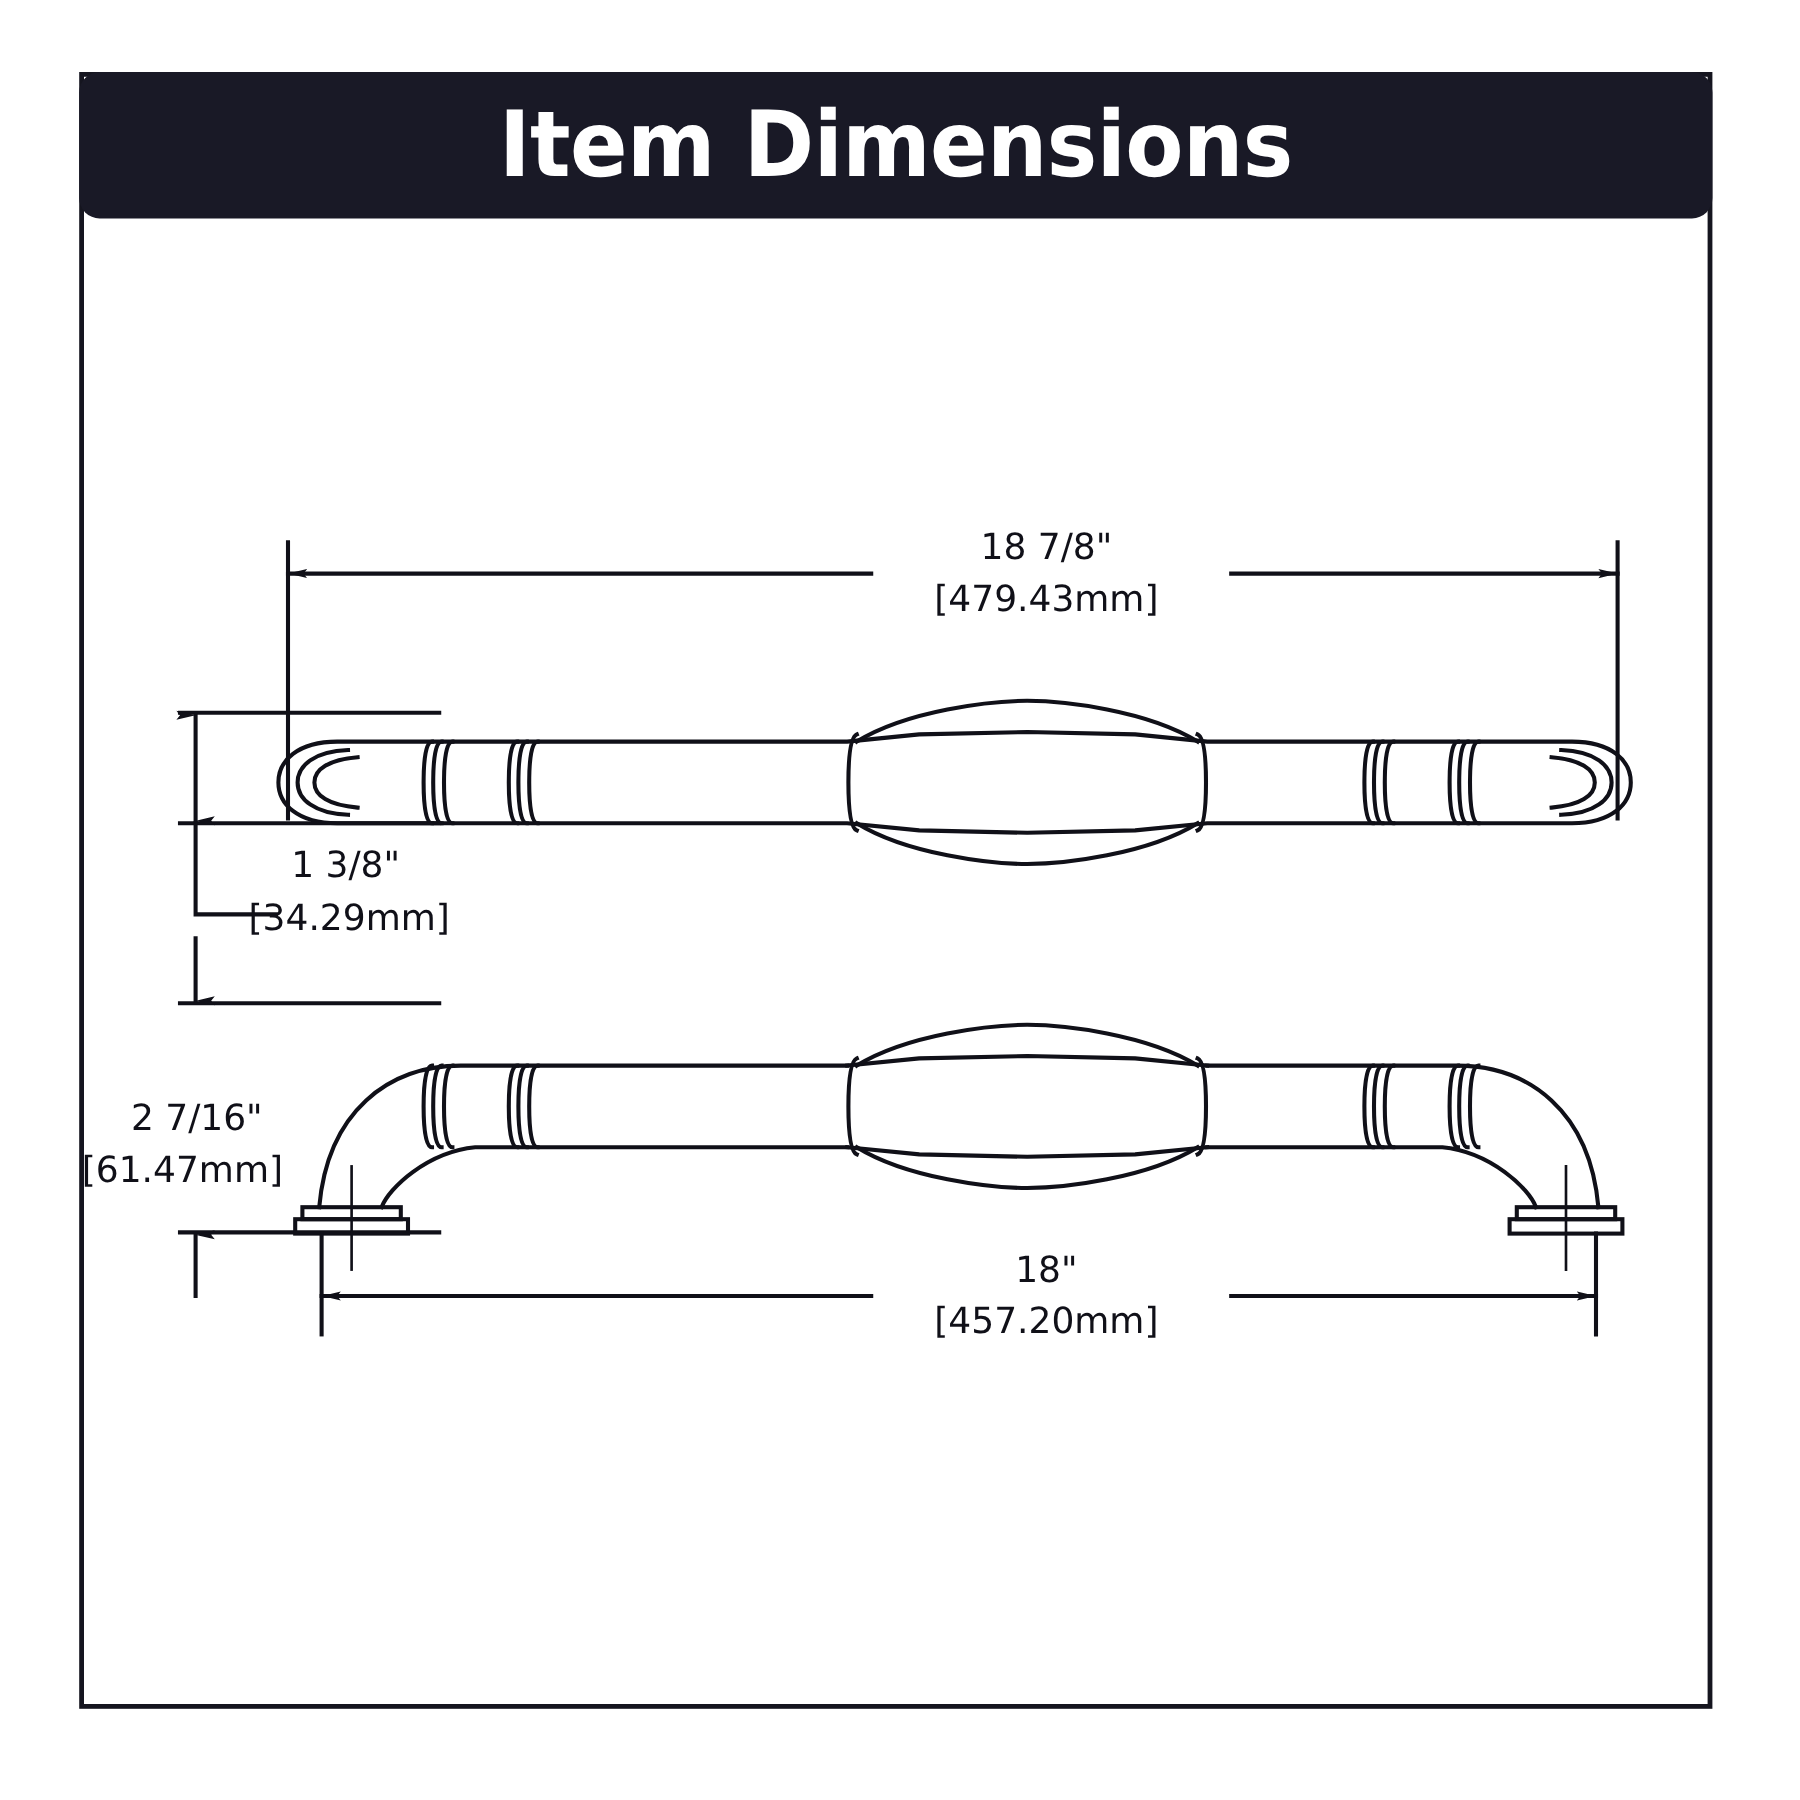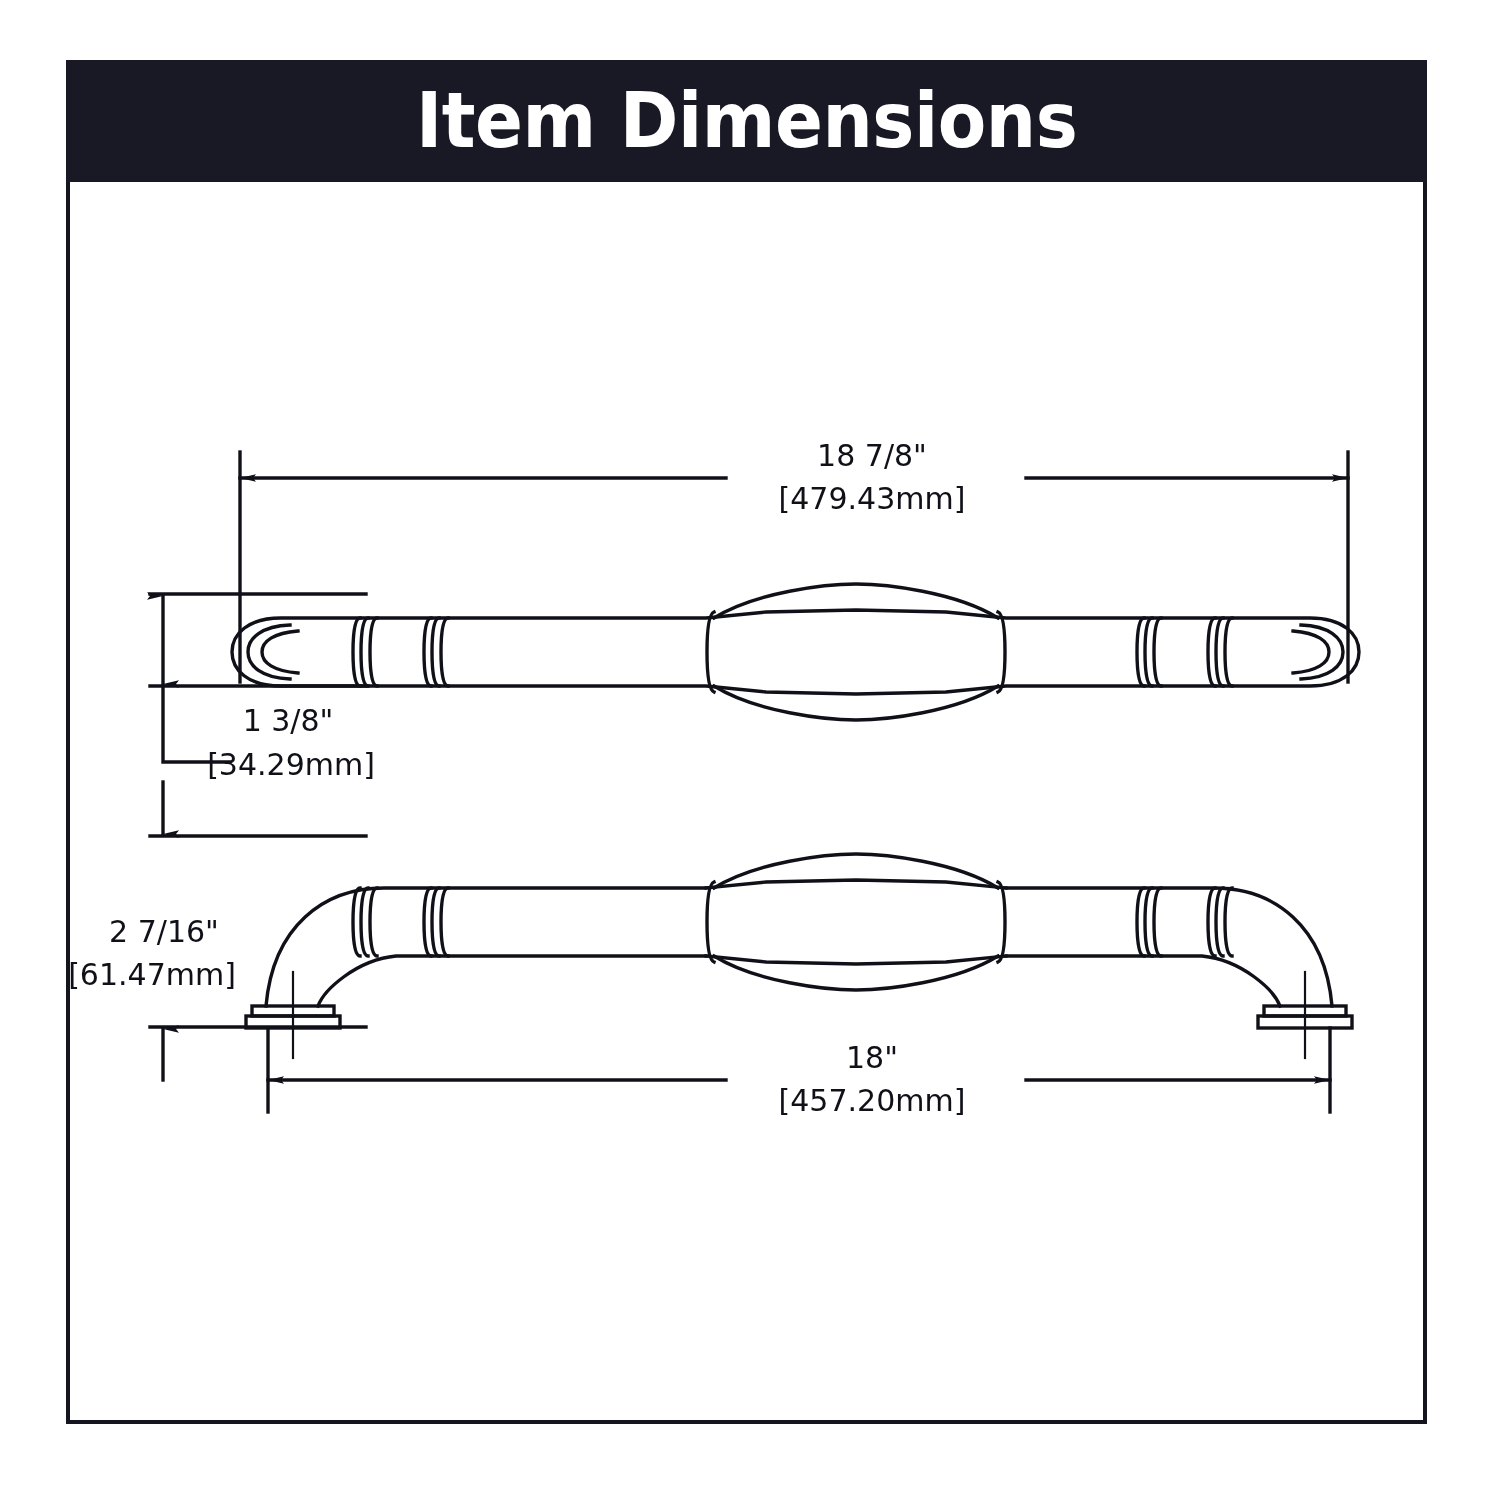--- a/index.html
+++ b/index.html
@@ -33,20 +33,21 @@
     position: absolute;
     left: 66px;
     top: 60px;
     width: 1361px;
     height: 122px;
     background: #191926;
     display: flex;
     align-items: center;
     justify-content: center;
     box-sizing: border-box;
+    border-radius: 17px;
   }
   #header-title {
     color: #ffffff;
     font-family: "DejaVu Sans", sans-serif;
     font-size: 76px;
     font-weight: bold;
     letter-spacing: -0.5px;
     line-height: 1;
     white-space: nowrap;
     transform: scaleX(0.93);

